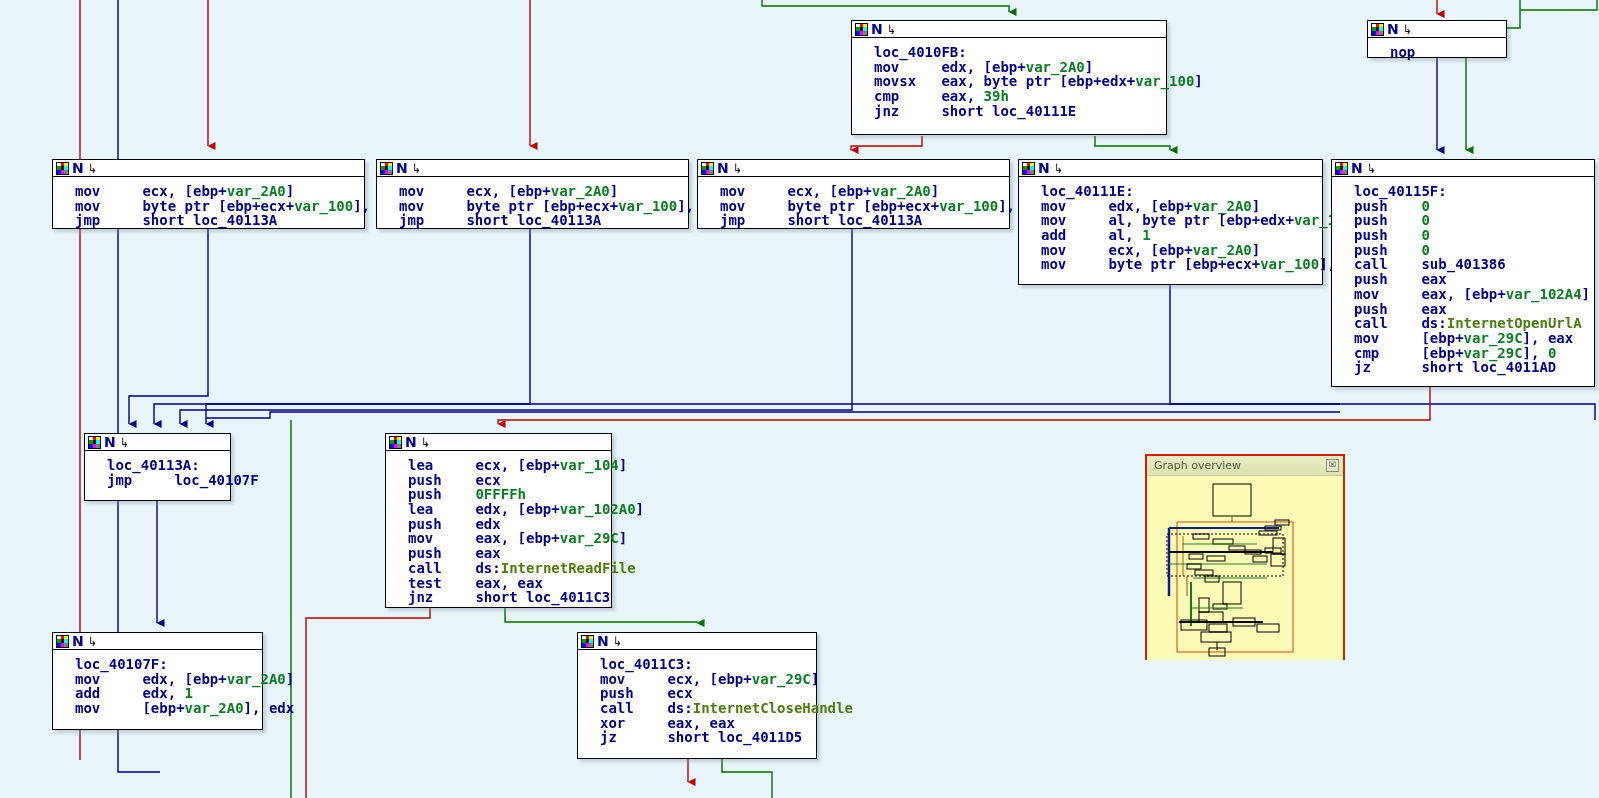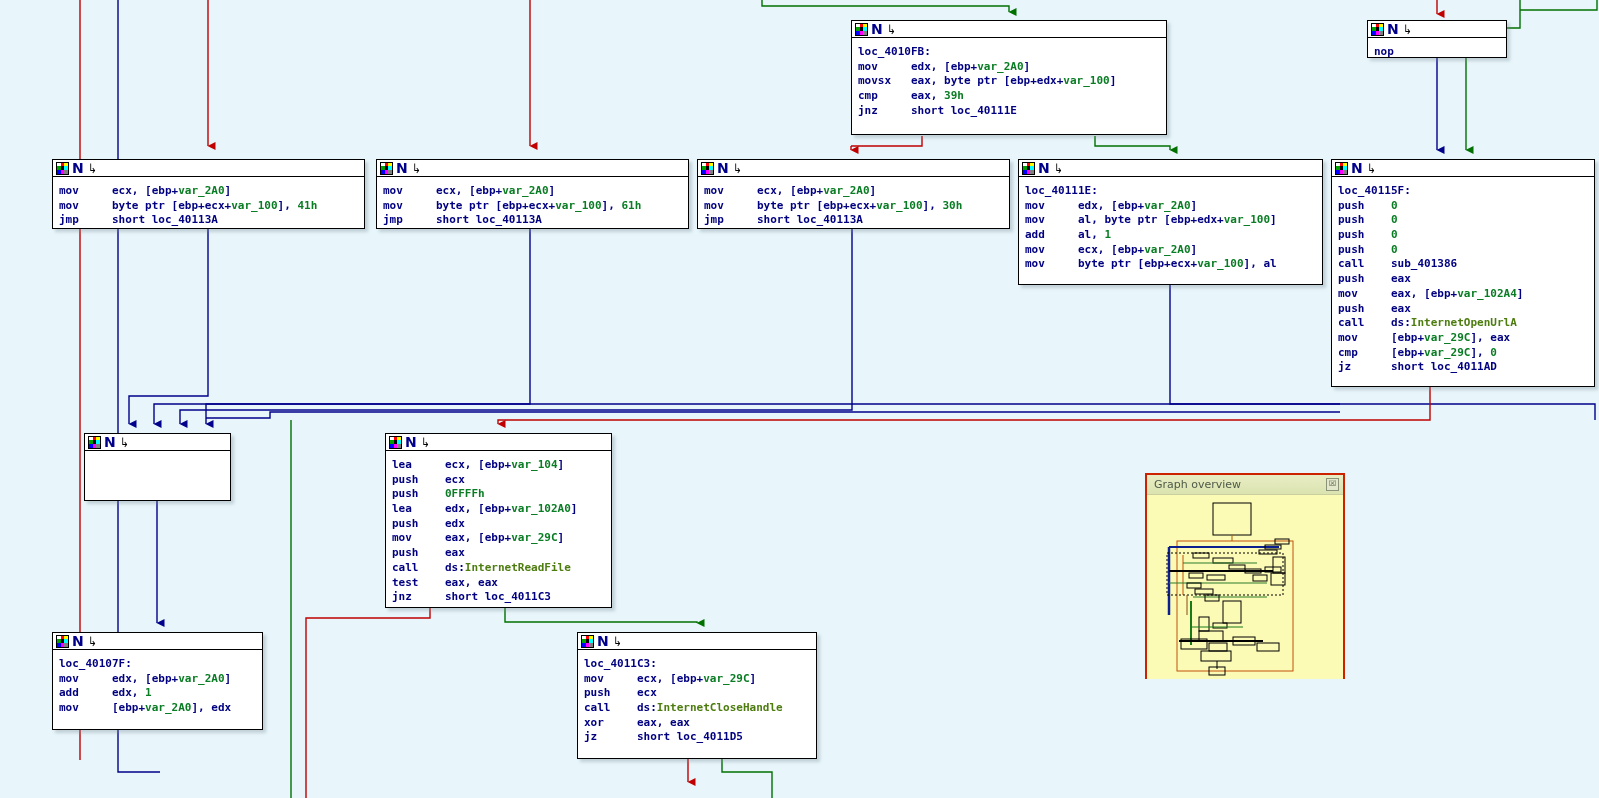--- a/index.html
+++ b/index.html
@@ -60,39 +60,40 @@
   }
   .arrow-glyph {
     font-family: "DejaVu Sans", sans-serif;
     font-size: 13px;
     color: #000000;
     line-height: 13px;
     transform: scaleX(0.8);
   }
   .node-body {
     padding: 7px 4px 5px 6px;
-    font-size: 11px;
+    font-size: 14px;
     line-height: 14.7px;
     white-space: pre;
     color: #000080;
     font-weight: bold;
     letter-spacing: 0px;
+    margin-left: 16px;
   }
   .ln { display: block; height: 14.7px; }
   .mn { color: #000080; display: inline-block; }
   .op { color: #000080; }
   .lbl { color: #000080; }
   .var { color: #0a7d24; }
   .num { color: #0a7d24; }
   .api { color: #4d7c0f; }
   
   #overview {
     position: absolute;
     left: 1145px;
-    top: 473px;
+    top: 454px;
     width: 200px;
     height: 206px;
     border: 2px solid #cc2200;
     background: #f7f7c9;
     box-sizing: border-box;
   }
   #overview .ov-title {
     height: 20px;
     background: linear-gradient(#e9edc4, #dbe3b0);
     border-bottom: 1px solid #c9cf9e;
@@ -320,20 +321,21 @@
             <i style="background: rgb(0, 160, 0);"></i>
             <i style="background: rgb(0, 0, 0);"></i>
             <i style="background: rgb(0, 255, 255);"></i>
             <i style="background: rgb(0, 0, 255);"></i>
             <i style="background: rgb(255, 0, 255);"></i>
             <i style="background: rgb(128, 128, 128);"></i>
           </span>
           <span class="n-glyph">N</span>
           <span class="arrow-glyph">↳</span>
         </div>
+        <div class="node-body"><span class="ln"><span class="lbl">loc_40113A:</span></span><span class="ln"><span class="mn">jmp</span><span class="op">     loc_40107F</span></span></div>
       </div>
       <div class="node" style="left: 385px; top: 433px; width: 227px; height: 175px;">
         <div class="node-title">
           <span class="palette-icon">
             <i style="background: rgb(255, 255, 255);"></i>
             <i style="background: rgb(255, 0, 0);"></i>
             <i style="background: rgb(255, 255, 0);"></i>
             <i style="background: rgb(0, 160, 0);"></i>
             <i style="background: rgb(0, 0, 0);"></i>
             <i style="background: rgb(0, 255, 255);"></i>

